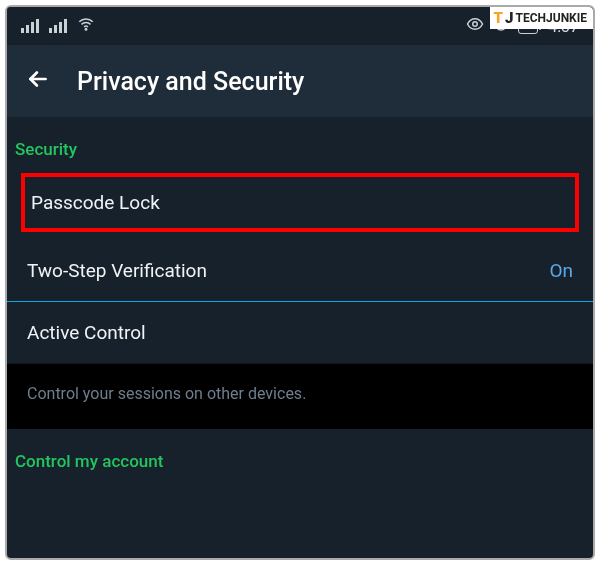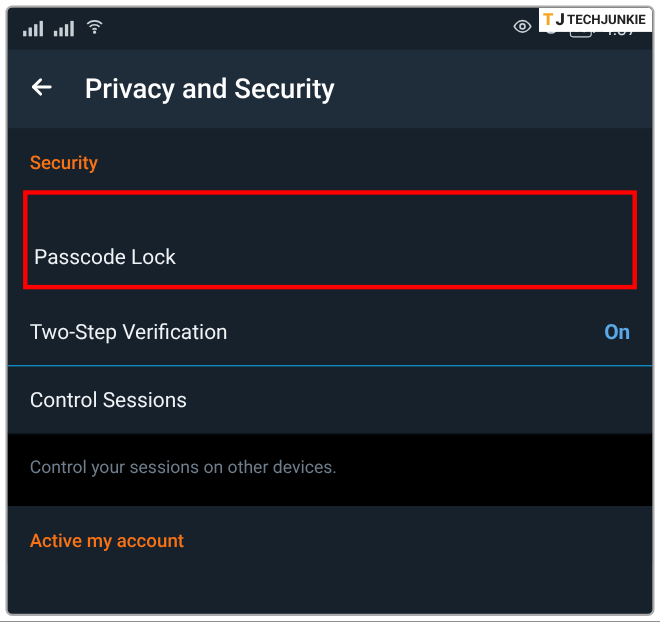--- a/index.html
+++ b/index.html
@@ -94,41 +94,41 @@
     }
     .back-arrow svg { width: 26px; height: 26px; }
     .header-title {
       color: #fff;
       font-size: 25px;
       font-weight: 500;
       text-align: right;
     }
     .content { background: #17212b; }
     .section-header {
-      color: #f97316;
+      color: #22c55e;
       font-size: 17px;
       font-weight: 500;
-      padding: 22px 20px 10px;
+      padding: 22px 8px 10px;
     }
     .row {
       display: flex;
       justify-content: space-between;
       align-items: center;
       padding: 19px 20px;
       border-bottom: 1px solid #0ea5e9;
       cursor: pointer;
     }
     .row-label { color: #f0f3f6; font-size: 19px; }
-    .row-value { color: #5aa8e6; font-size: 19px; font-weight: bold; }
+    .row-value { color: #5aa8e6; font-size: 19px; }
     .row.no-border { border-bottom: none; }
     .highlight-box {
       border: 4px solid #ff0000;
       margin: 4px 14px 0 14px;
     }
-    .highlight-box .row { padding: 14px 6px; border-bottom: none; margin-top: 31px; }
+    .highlight-box .row { padding: 14px 6px; border-bottom: none; }
     .description-block {
       background: #000000;
       padding: 20px 20px 26px;
       color: #6f7e8c;
       font-size: 16px;
       border-top: 1px solid #0e1620;
     }
   </style>
 </head>
 <body>
@@ -200,21 +200,21 @@
         <span class="row-label">Passcode Lock</span>
       </div>
     </div>
 
     <div class="row" style="margin-top:8px;">
       <span class="row-label">Two-Step Verification</span>
       <span class="row-value">On</span>
     </div>
 
     <div class="row no-border">
-      <span class="row-label">Control Sessions</span>
+      <span class="row-label">Active Control</span>
     </div>
 
     <div class="description-block">Control your sessions on other devices.</div>
 
-    <div class="section-header">Active my account</div>
+    <div class="section-header">Control my account</div>
 
   </div>
 </div>
 
 </body></html>

